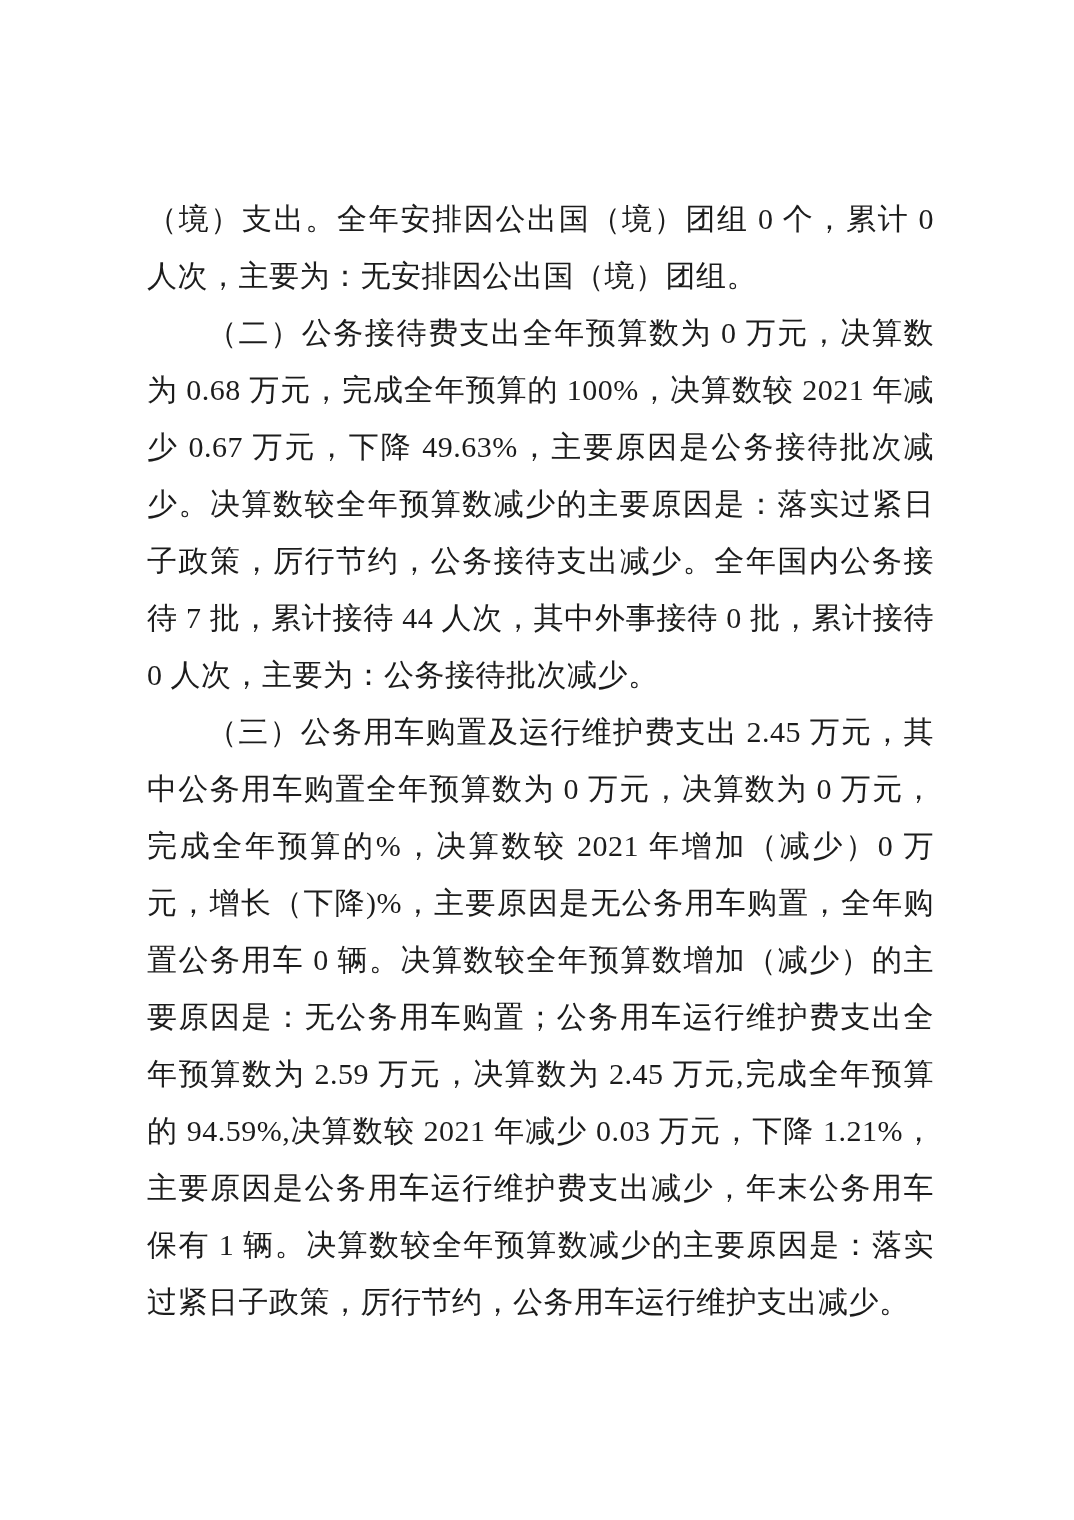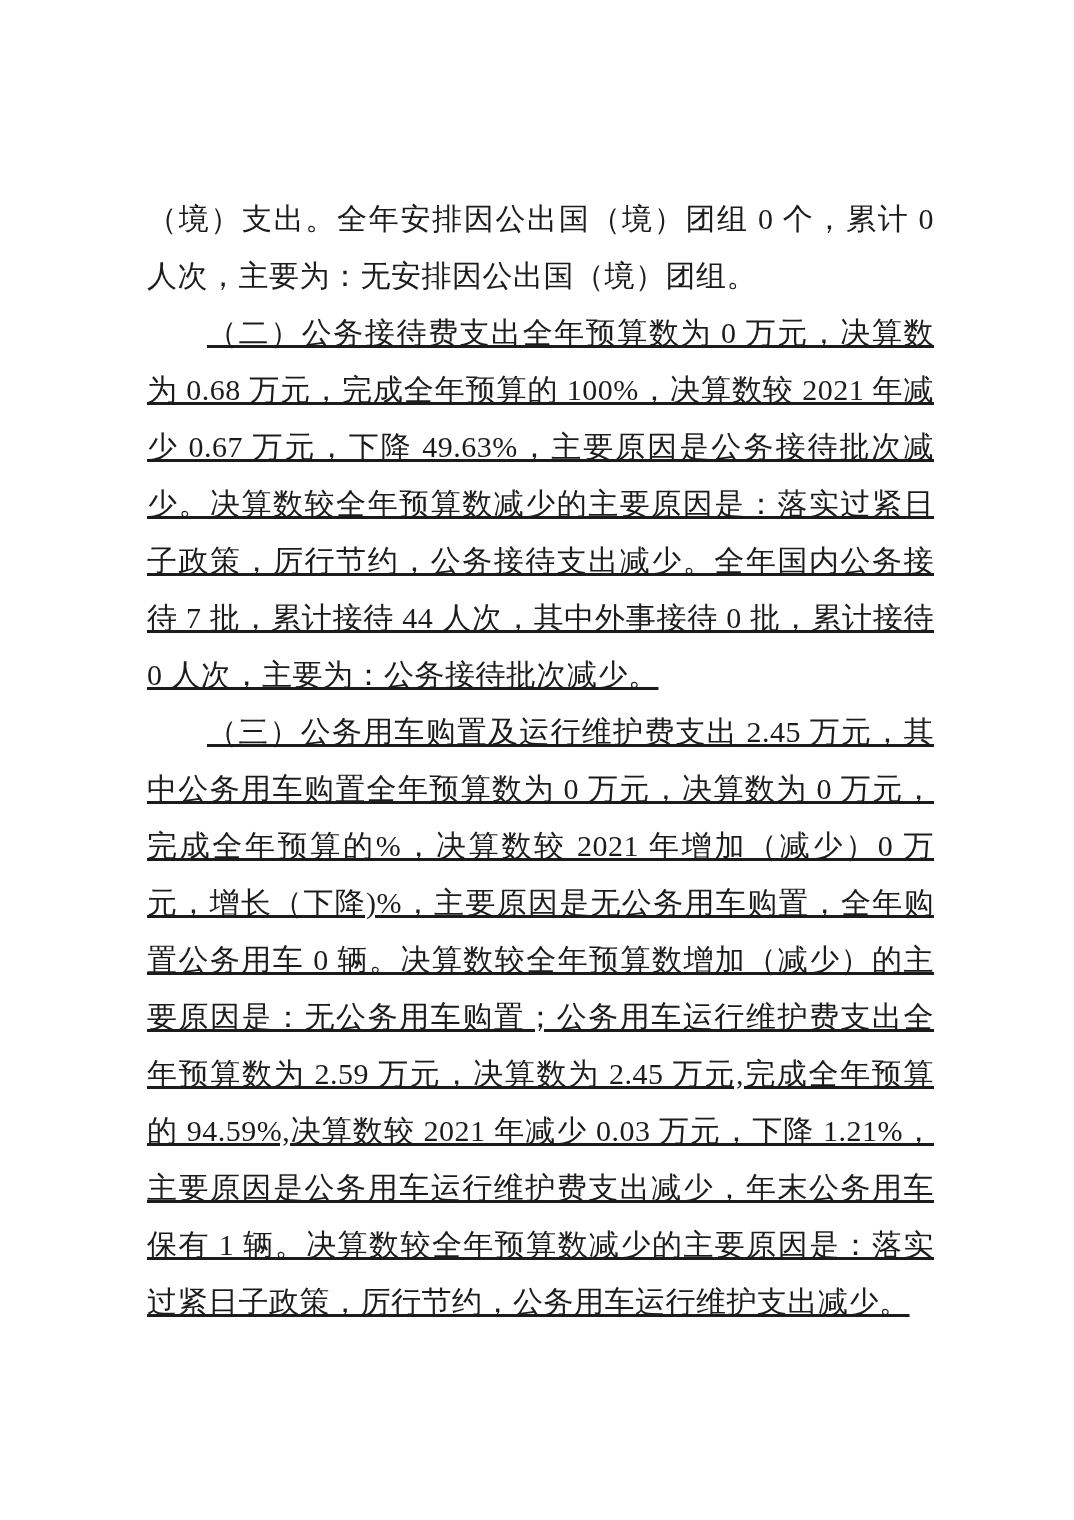--- a/index.html
+++ b/index.html
@@ -25,21 +25,20 @@
     font-size: 30px;
     line-height: 57px;
     color: #1c1c1c;
     text-align: justify;
     text-justify: inter-ideograph;
     word-break: break-all;
     letter-spacing: 0.5px;
   }
   .doc-body p.indented {
     text-indent: 2em;
-    text-decoration: underline;
   }
 </style>
 </head>
 <body>
 
 <div class="page">
   <div class="doc-body">
     <p>（境）支出。全年安排因公出国（境）团组 0 个，累计 0 人次，主要为：无安排因公出国（境）团组。</p>
     <p class="indented">（二）公务接待费支出全年预算数为 0 万元，决算数为 0.68 万元，完成全年预算的 100%，决算数较 2021 年减少 0.67 万元，下降 49.63%，主要原因是公务接待批次减少。决算数较全年预算数减少的主要原因是：落实过紧日子政策，厉行节约，公务接待支出减少。全年国内公务接待 7 批，累计接待 44 人次，其中外事接待 0 批，累计接待 0 人次，主要为：公务接待批次减少。</p>
     <p class="indented">（三）公务用车购置及运行维护费支出 2.45 万元，其中公务用车购置全年预算数为 0 万元，决算数为 0 万元，完成全年预算的%，决算数较 2021 年增加（减少）0 万元，增长（下降)%，主要原因是无公务用车购置，全年购置公务用车 0 辆。决算数较全年预算数增加（减少）的主要原因是：无公务用车购置；公务用车运行维护费支出全年预算数为 2.59 万元，决算数为 2.45 万元,完成全年预算的 94.59%,决算数较 2021 年减少 0.03 万元，下降 1.21%，主要原因是公务用车运行维护费支出减少，年末公务用车保有 1 辆。决算数较全年预算数减少的主要原因是：落实过紧日子政策，厉行节约，公务用车运行维护支出减少。</p>

